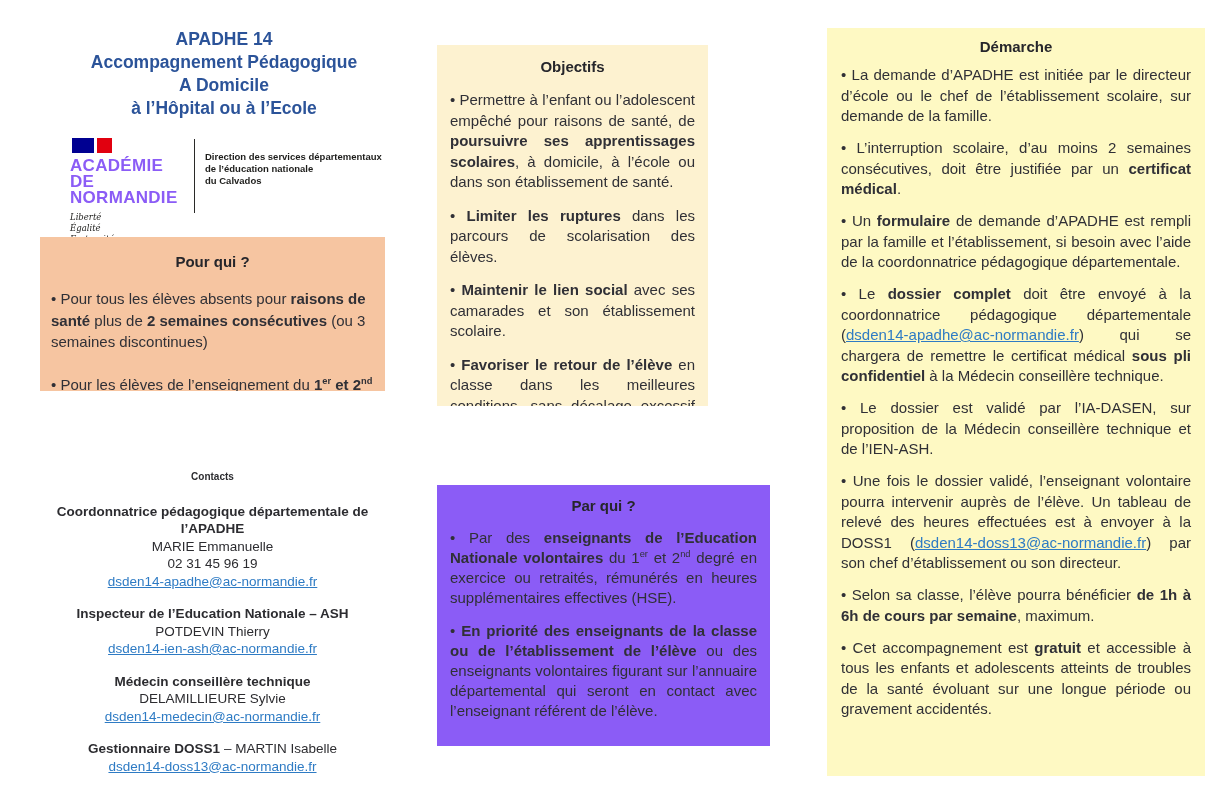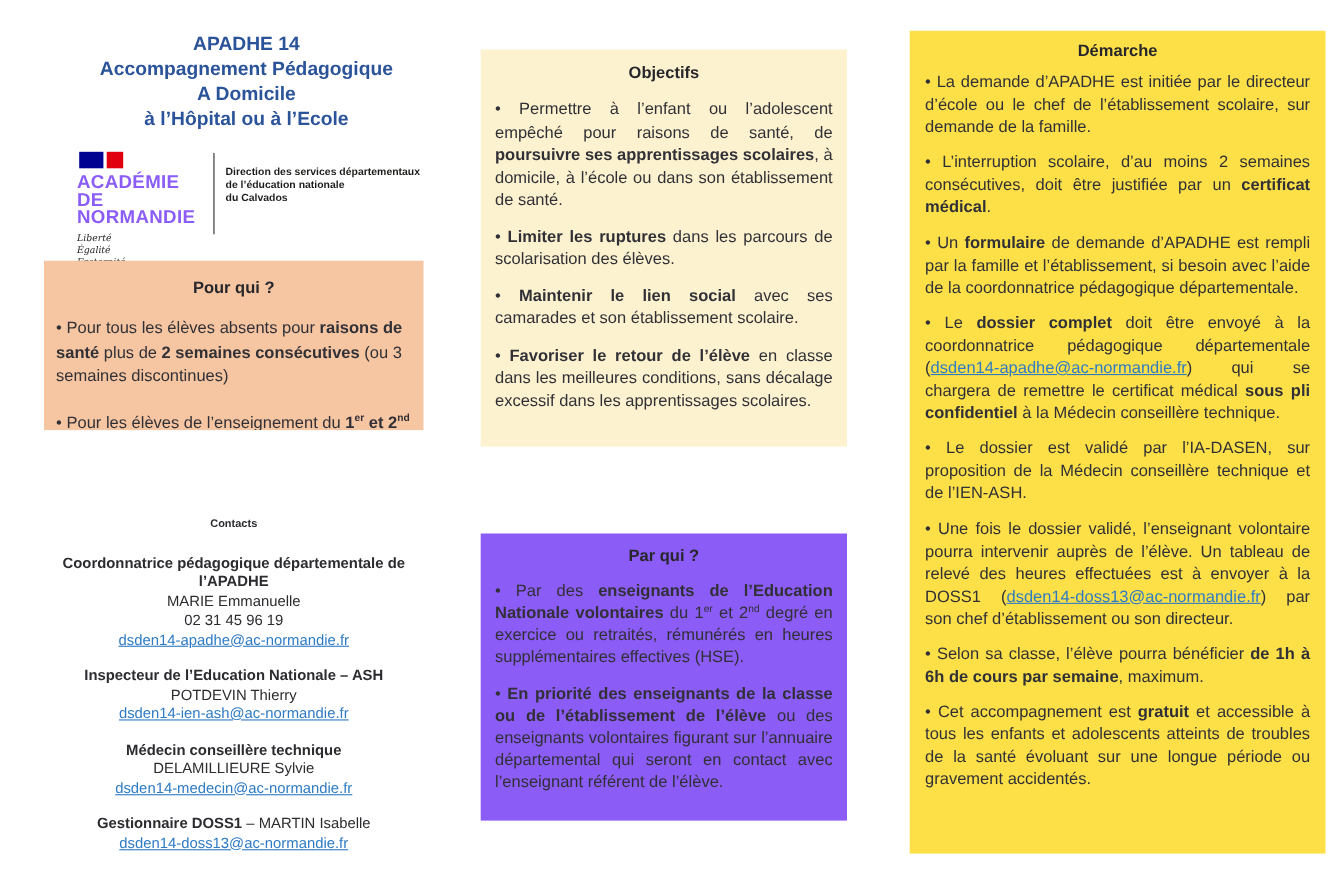--- a/index.html
+++ b/index.html
@@ -29,30 +29,30 @@
 
   .pour-qui{left:40px;top:237px;width:345px;height:154px;background:#f6c5a1;padding:16px 11px;}
   .pour-qui .rt-line{font-size:15px;line-height:21.5px;margin:0 0 21px;text-align:left;}
 
   .contacts{position:absolute;left:40px;top:468px;width:345px;text-align:center;
             font-size:13.5px;line-height:17.5px;color:#2c2c30;}
   .contacts-title{font-weight:bold;font-size:10px;margin:0 0 17px;}
   .contact{margin:0 0 15px;}
 
   
-  .objectifs{left:437px;top:45px;width:333px;height:361px;background:#fdf2d0;padding:13px 13px;}
+  .objectifs{left:437px;top:45px;width:271px;height:361px;background:#fdf2d0;padding:13px 13px;}
   .objectifs .rt-line{font-size:15px;line-height:20.5px;margin:0 0 13px;text-align:justify;}
   .objectifs .box-title{margin-bottom:15px;}
 
   .par-qui{left:437px;top:485px;width:333px;height:261px;background:#8b5cf6;padding:12px 13px;}
   .par-qui .rt-line{font-size:15px;line-height:20px;margin:0 0 13px;text-align:justify;}
   .par-qui .box-title{margin-bottom:14px;}
 
   
-  .demarche{left:827px;top:28px;width:378px;height:748px;background:#fde047;padding:8px 14px;}
+  .demarche{left:827px;top:28px;width:378px;height:748px;background:#fef9c3;padding:8px 14px;}
   .demarche .box-title{margin:2px 0 10px;}
   .demarche .rt-line{font-size:15px;line-height:20.5px;margin:0 0 11.5px;text-align:justify;}
 </style>
 </head>
 <body>
 
 <div class="page">
 
   <div class="doc-title">
     <div>APADHE 14</div>

